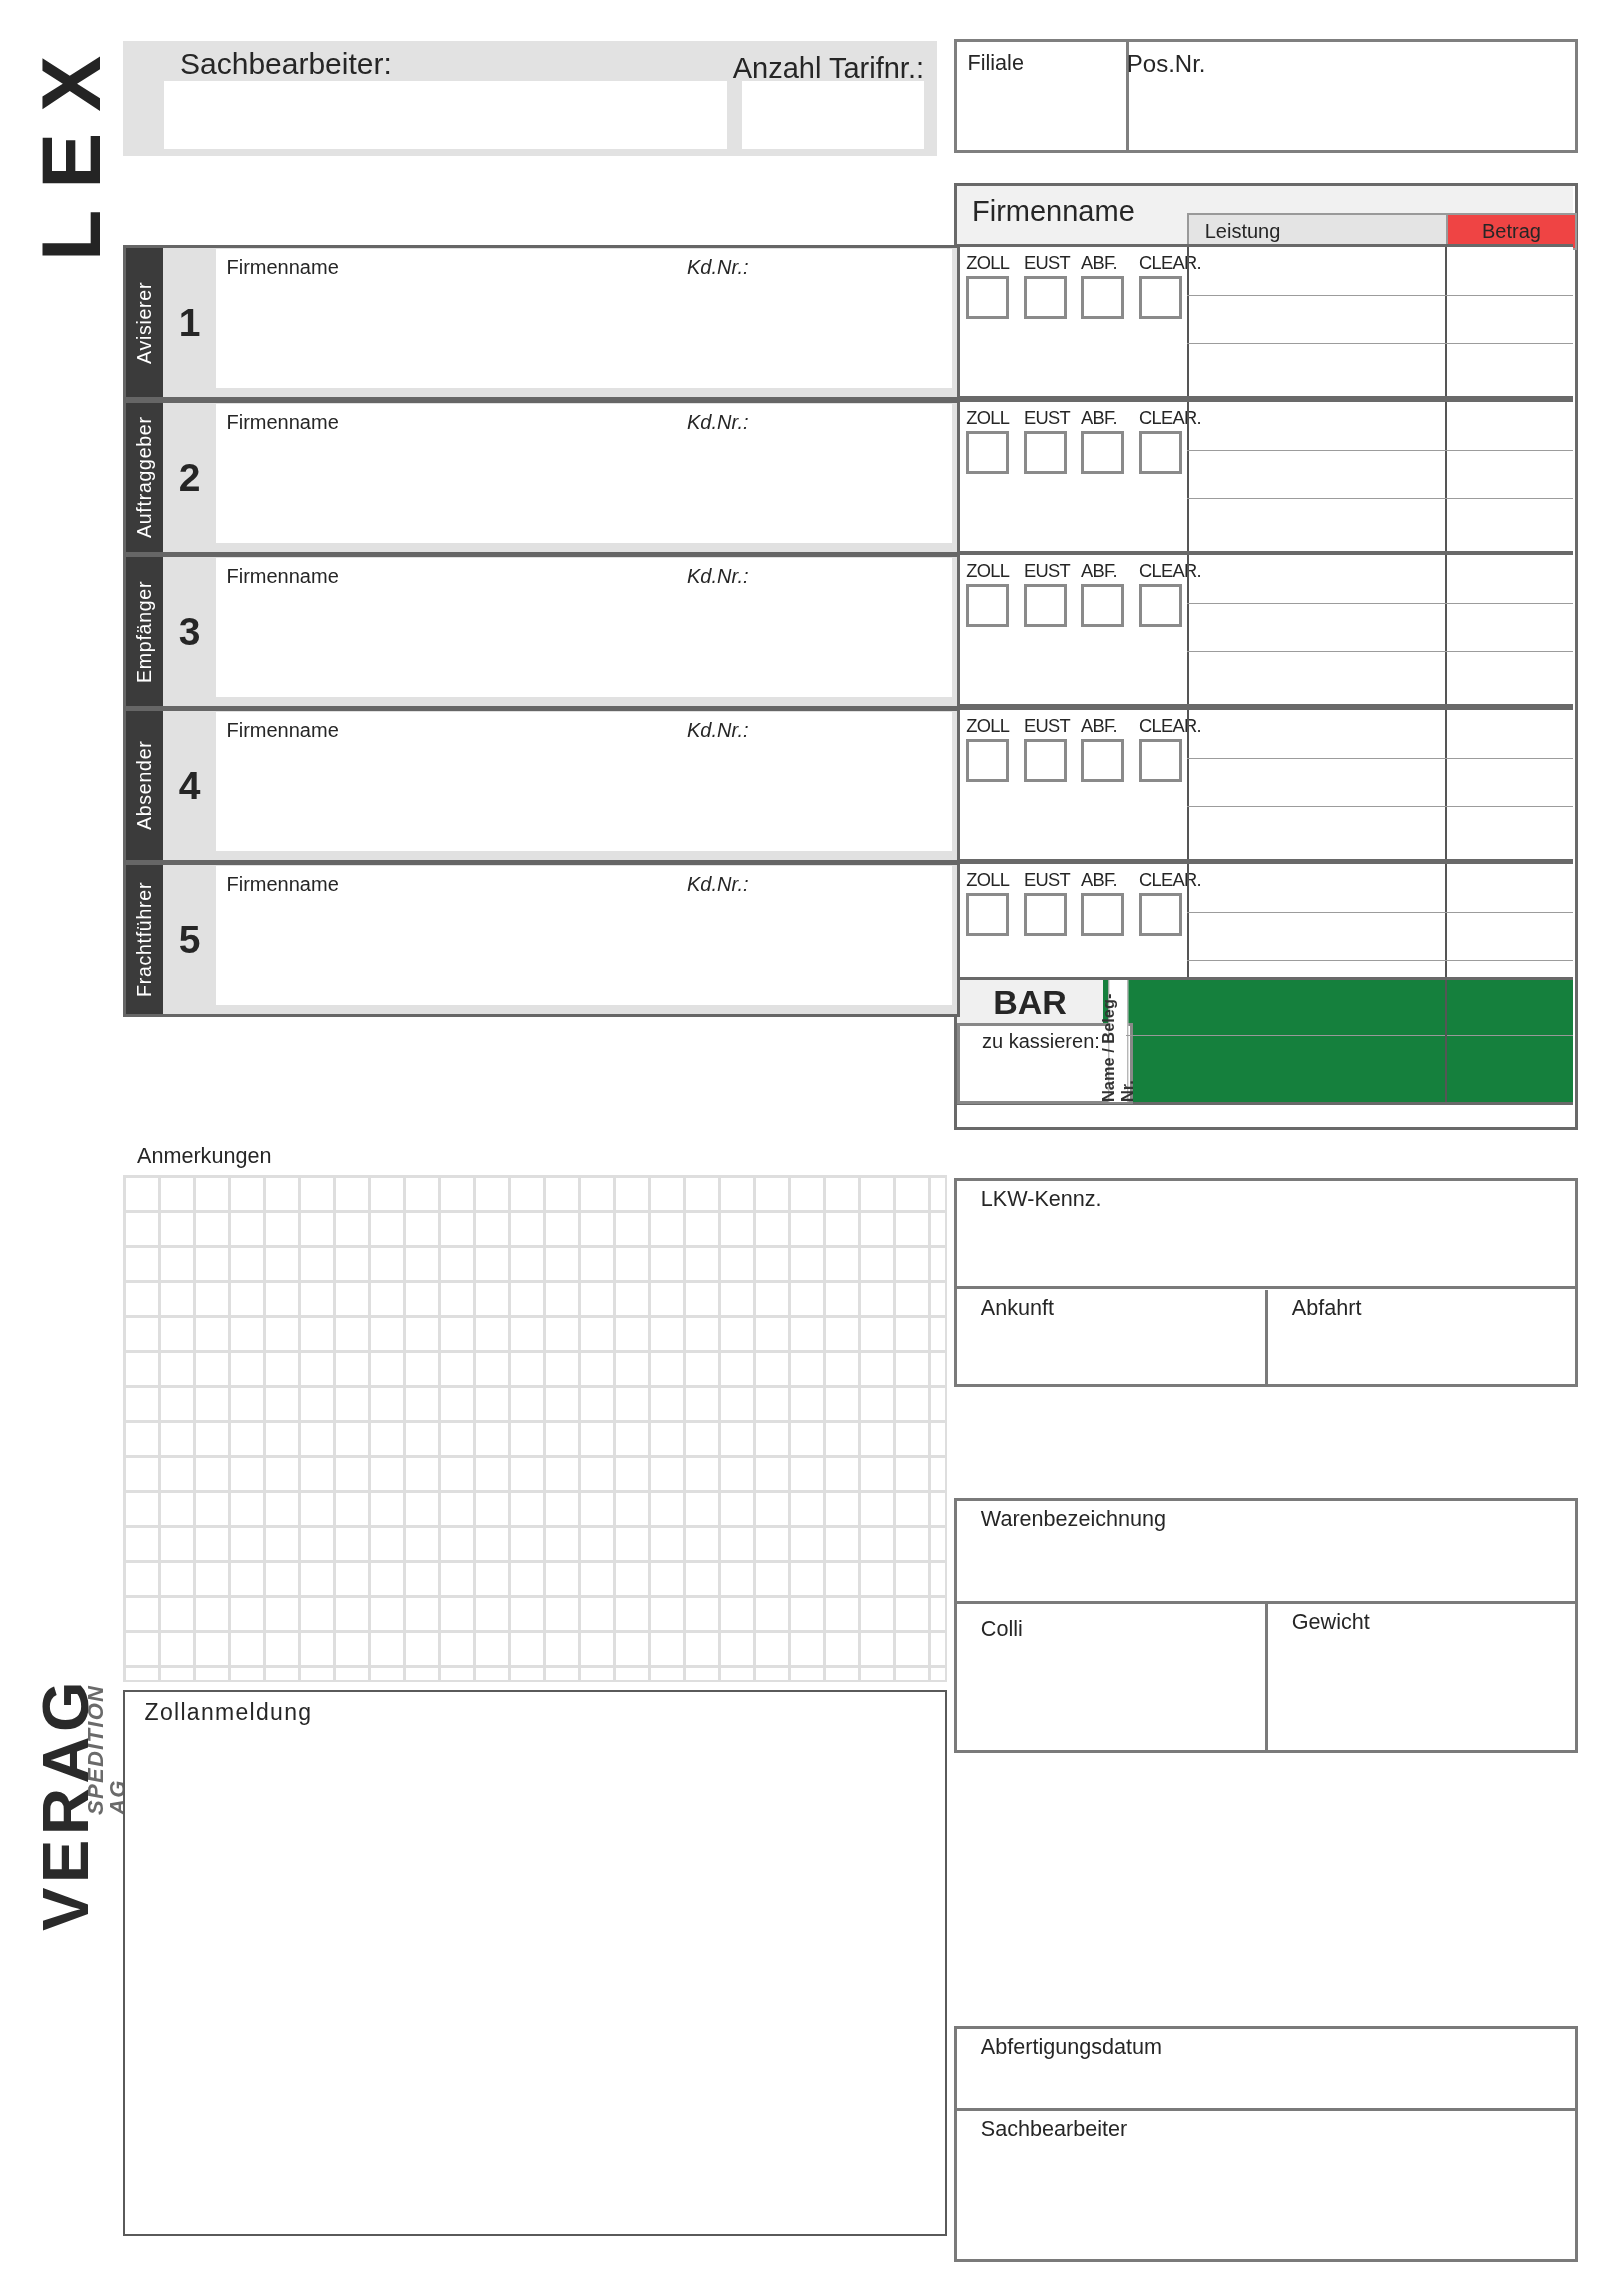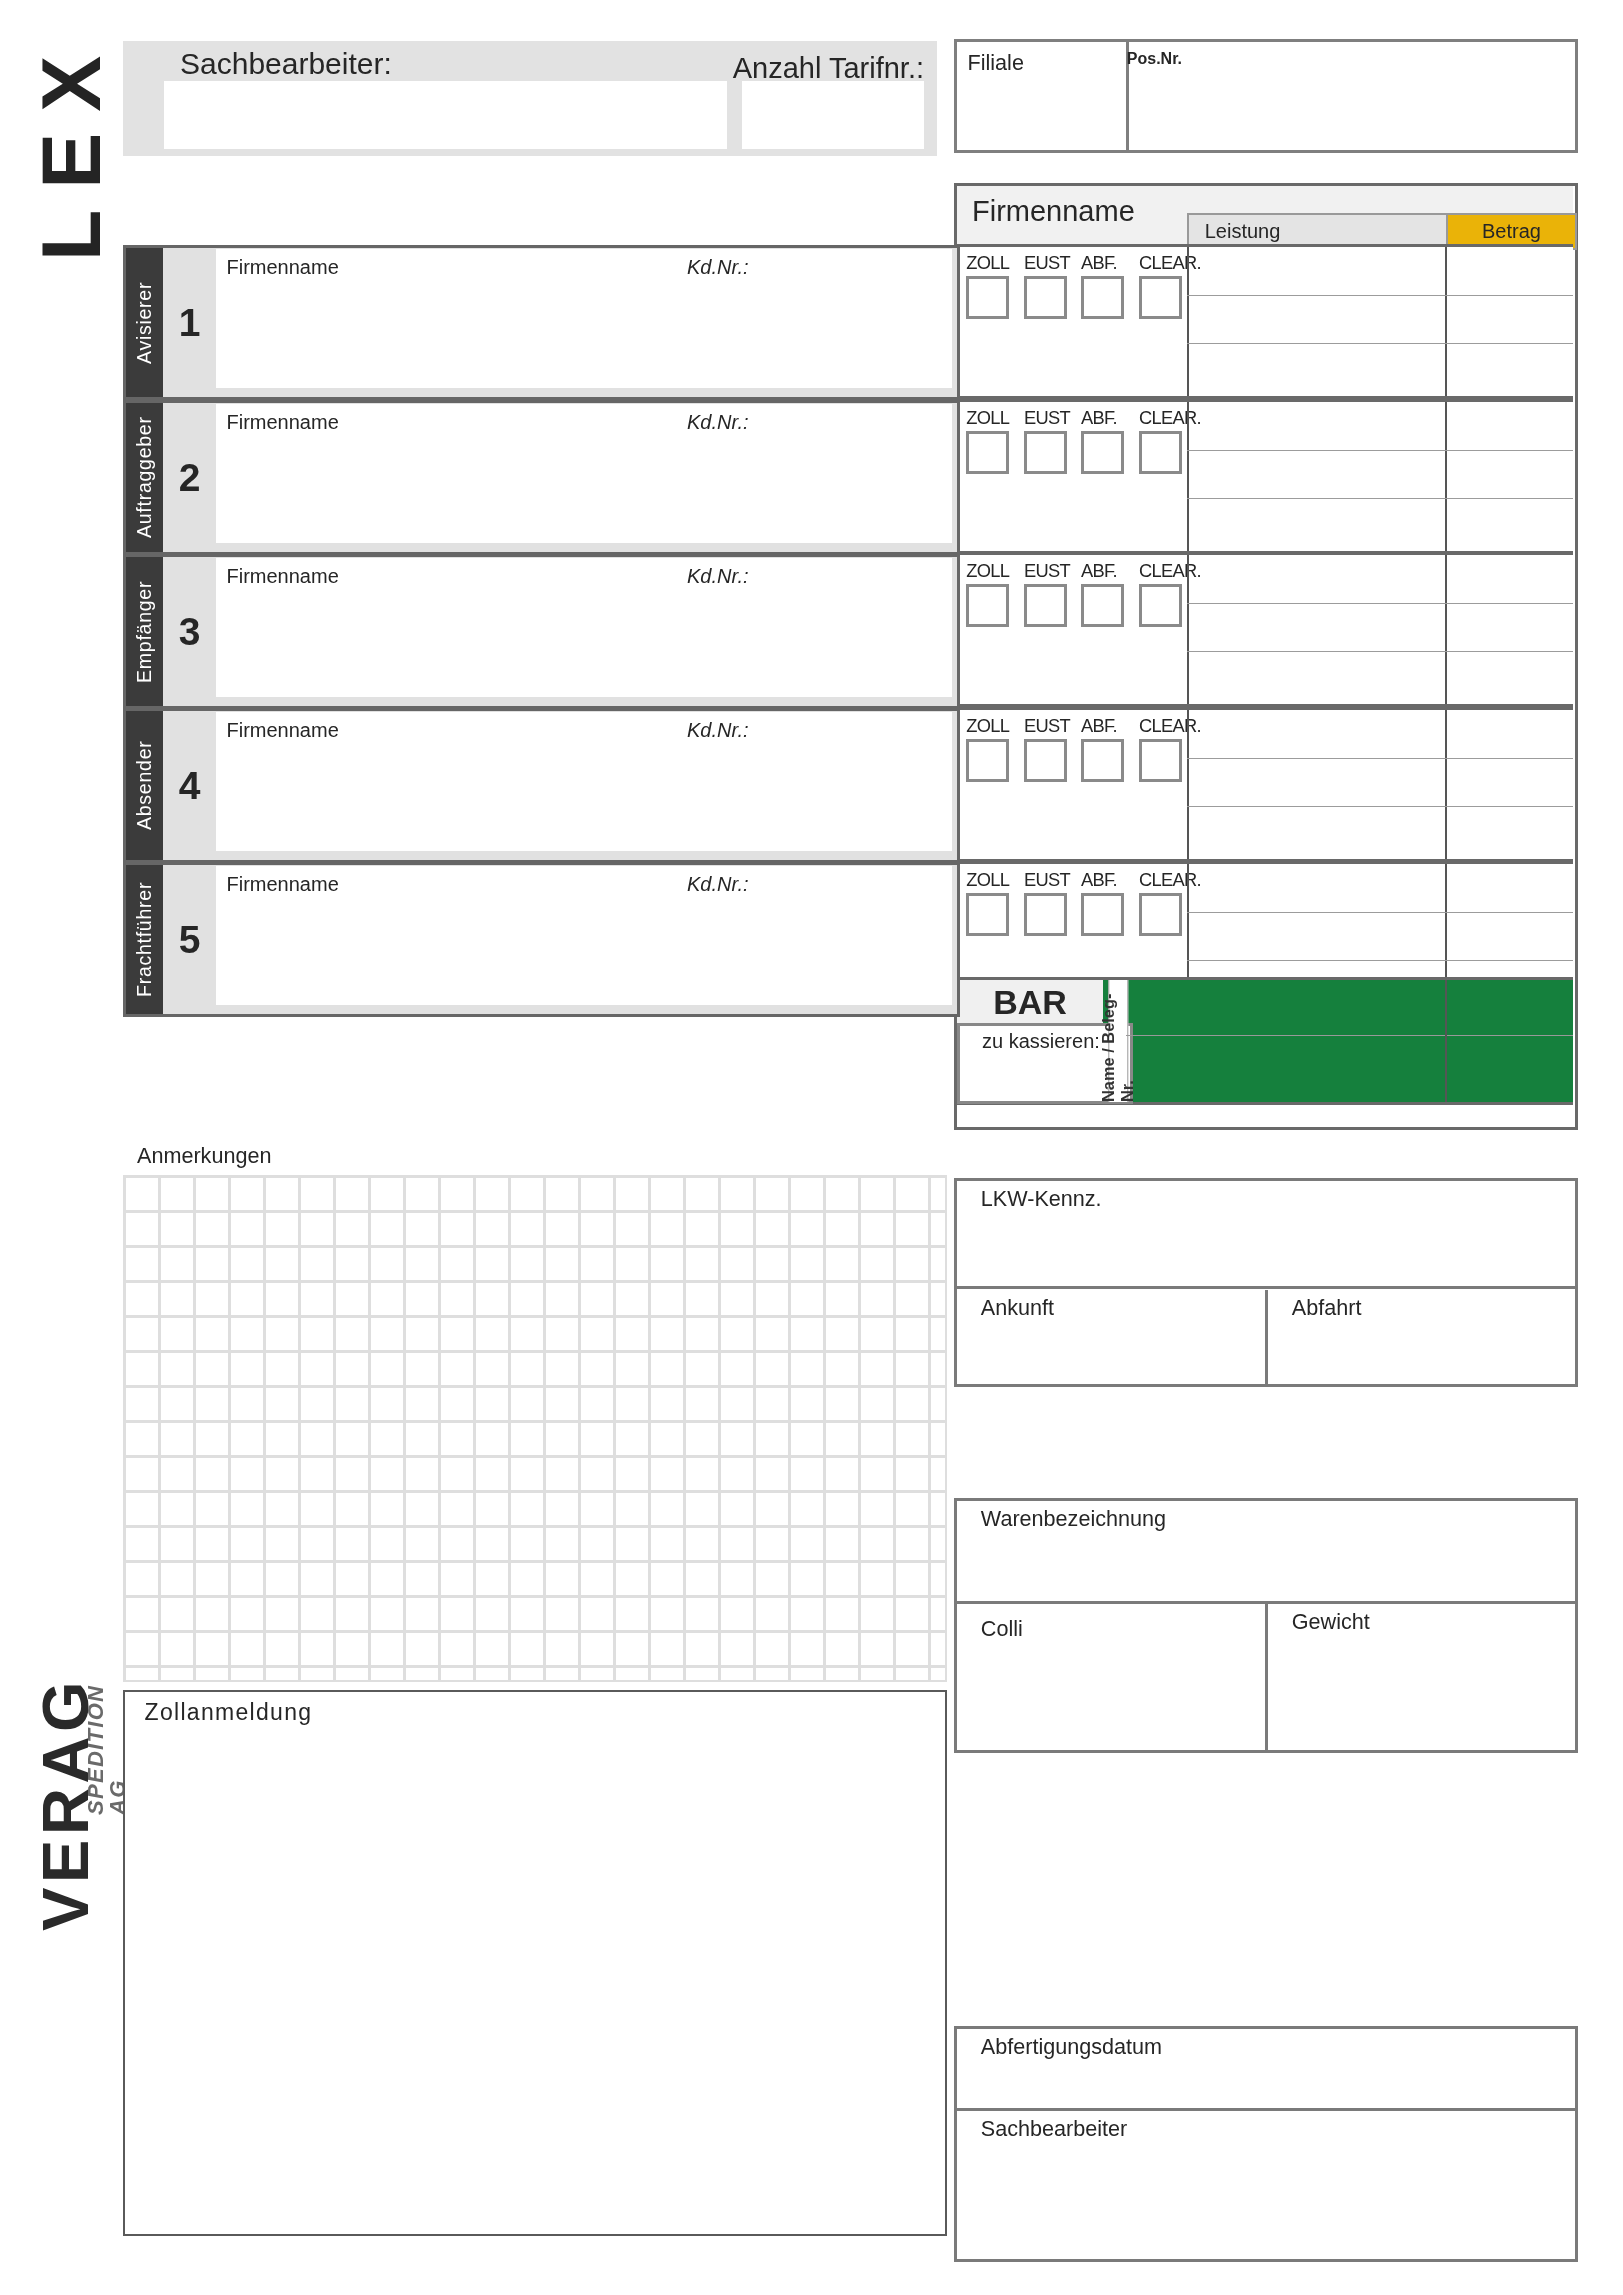--- a/index.html
+++ b/index.html
@@ -20,30 +20,30 @@
 
   
   .hdr-band{left:123px;top:41px;width:814px;height:115px;background:#e2e2e2;}
   .hdr-label{left:180px;top:47px;font-size:30px;}
   .hdr-input1{left:164px;top:81px;width:563px;height:68px;background:#fff;}
   .hdr-label2{left:654px;top:52px;width:270px;font-size:29px;text-align:right;}
   .hdr-input2{left:742px;top:81px;width:182px;height:68px;background:#fff;}
 
   .filiale-box{left:954px;top:39px;width:624px;height:114px;border:3.9px solid #7f7f7f;background:#fff;}
   .filiale-cell{position:absolute;left:0;top:0;bottom:0;width:158px;border-right:3.3px solid #7f7f7f;padding:7.9px 0 0 10.5px;font-size:21.6px;}
-  .posnr-cell{position:absolute;left:158px;top:0;bottom:0;right:0;padding:7.9px 0 0 11.8px;font-size:16px;font-weight:bold;}
+  .posnr-cell{position:absolute;left:158px;top:0;bottom:0;right:0;padding:7.9px 0 0 11.8px;font-size:24px;}
 
   
   .abr-col{left:954px;top:183px;width:624px;height:947px;border:3.9px solid #696969;background:#fff;}
   .abr-head{position:absolute;left:0;top:0;width:616px;height:58px;background:#f1f1f1;}
   .abr-head-border{position:absolute;left:0;top:58px;width:616px;height:3.3px;background:#696969;}
   .abr-title{position:absolute;left:15px;top:9.2px;font-size:29px;}
   .leistung-head{position:absolute;left:230px;top:27px;width:258px;height:33px;background:#e4e4e4;
                  border:2.6px solid #999;font-size:20px;display:flex;align-items:center;padding-left:15.7px;}
-  .betrag-head{position:absolute;left:489px;top:27px;width:127px;height:33px;background:#eab308;
+  .betrag-head{position:absolute;left:489px;top:27px;width:127px;height:33px;background:#ef4444;
                  border:2.6px solid #999;font-size:20px;display:flex;align-items:center;justify-content:center;}
   .abr-block{position:absolute;left:0;width:616px;height:149px;border-top:3.3px solid #696969;
              border-bottom:3.3px solid #696969;background:#fff;}
   .cb-unit{position:absolute;top:0;width:56px;}
   .cb-label{position:absolute;left:0;top:5.2px;font-size:18.3px;letter-spacing:-0.7px;white-space:nowrap;}
   .cb-box{position:absolute;left:0;top:29px;width:37px;height:37px;border:3.9px solid #8a8a8a;background:#fff;}
   .vdiv1{position:absolute;left:230px;top:0;bottom:0;width:2px;background:#555;}
   .vdiv2{position:absolute;left:488px;top:0;bottom:0;width:2px;background:#555;}
   .hdiv{position:absolute;left:230px;right:0;height:1.3px;background:#9c9c9c;}
 

